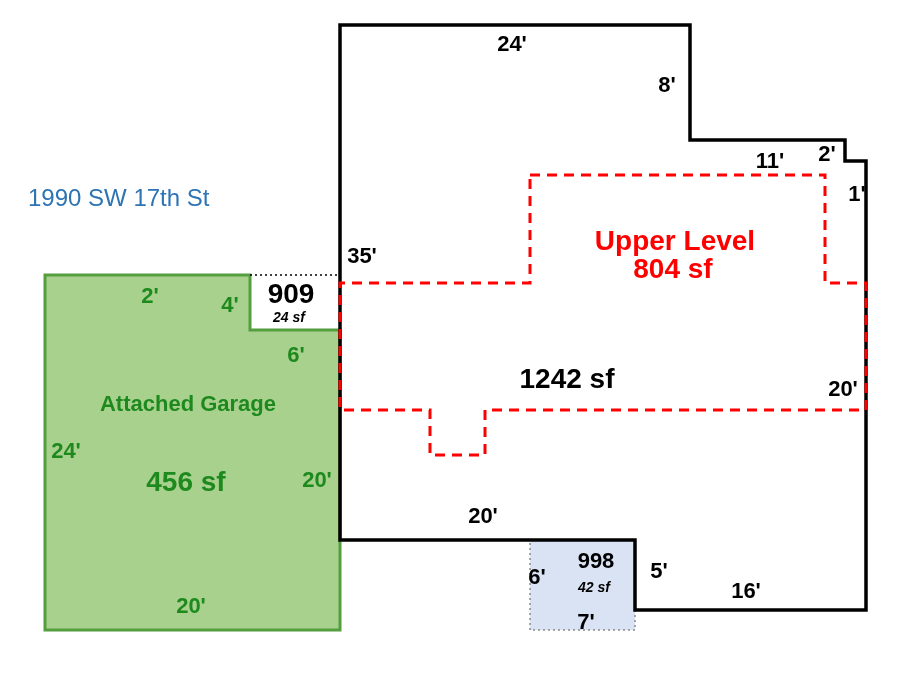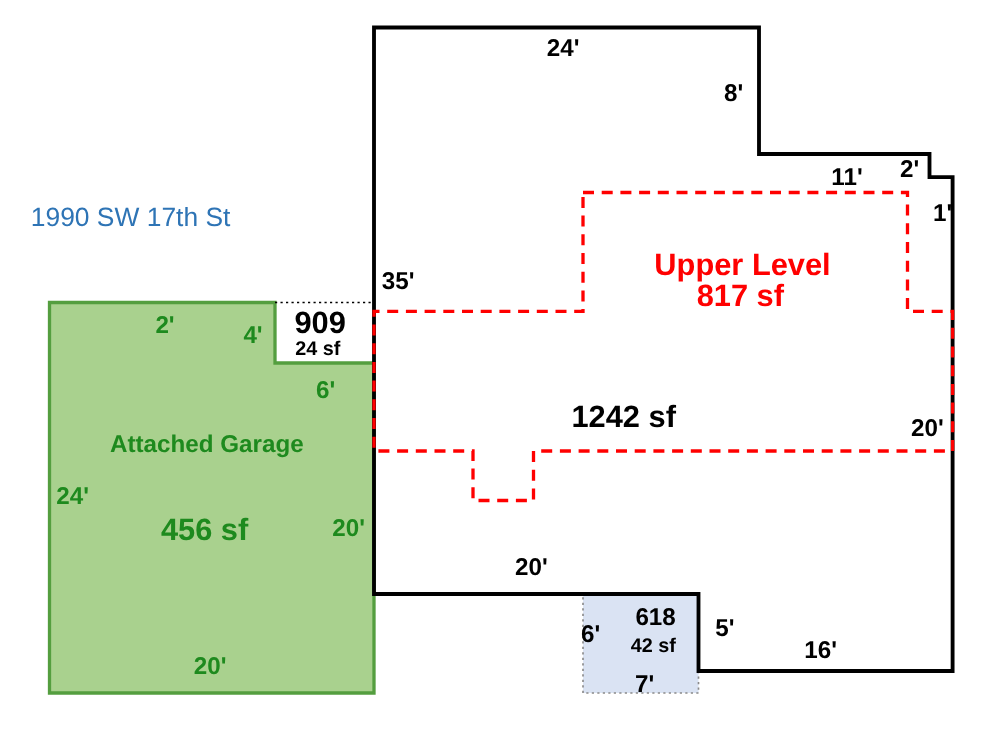--- a/index.html
+++ b/index.html
@@ -23,21 +23,21 @@
   .canvas svg{position:absolute;left:0;top:0;}
   .label{
     position:absolute;
     transform:translate(-50%,-50%);
     font-family:"Liberation Sans",sans-serif;
     font-weight:700;
     color:#000;
     white-space:nowrap;
     line-height:1;
   }
-  .s18{font-size:18px;}
+  .s18{font-size:14px;font-style:italic;}
   .s22{font-size:22px;}
   .s24{font-size:28px;}
   .s26{font-size:22px;}
   .s28{font-size:28px;}
   .green{color:var(--green-text);}
   .red{color:var(--red);}
   .addr{
     position:absolute;
     transform:translateY(-50%);
     font-size:24px;
@@ -86,26 +86,26 @@
   <div class="label s22 green" style="left:296px;top:355px">6'</div>
   <div class="label s22 green" style="left:66px;top:451px">24'</div>
   <div class="label s22 green" style="left:317px;top:480px">20'</div>
   <div class="label s22 green" style="left:191px;top:606px">20'</div>
 
   <div class="label s22" style="left:537px;top:577px">6'</div>
   <div class="label s22" style="left:659px;top:571px">5'</div>
   <div class="label s22" style="left:586px;top:622px">7'</div>
 
   <div class="label s28 red" style="left:675px;top:241px">Upper Level</div>
-  <div class="label s28 red" style="left:673px;top:269px">817 sf</div>
+  <div class="label s28 red" style="left:673px;top:269px">804 sf</div>
 
   <div class="label s28" style="left:567px;top:379px">1242 sf</div>
 
   <div class="label s26 green" style="left:188px;top:404px">Attached Garage</div>
   <div class="label s28 green" style="left:186px;top:482px">456 sf</div>
 
   <div class="label s24" style="left:291px;top:294px">909</div>
   <div class="label s18" style="left:289px;top:317px">24 sf</div>
 
-  <div class="label s26" style="left:596px;top:561px">618</div>
+  <div class="label s26" style="left:596px;top:561px">998</div>
   <div class="label s18" style="left:594px;top:587px">42 sf</div>
 
 </div>
 
 </body></html>

